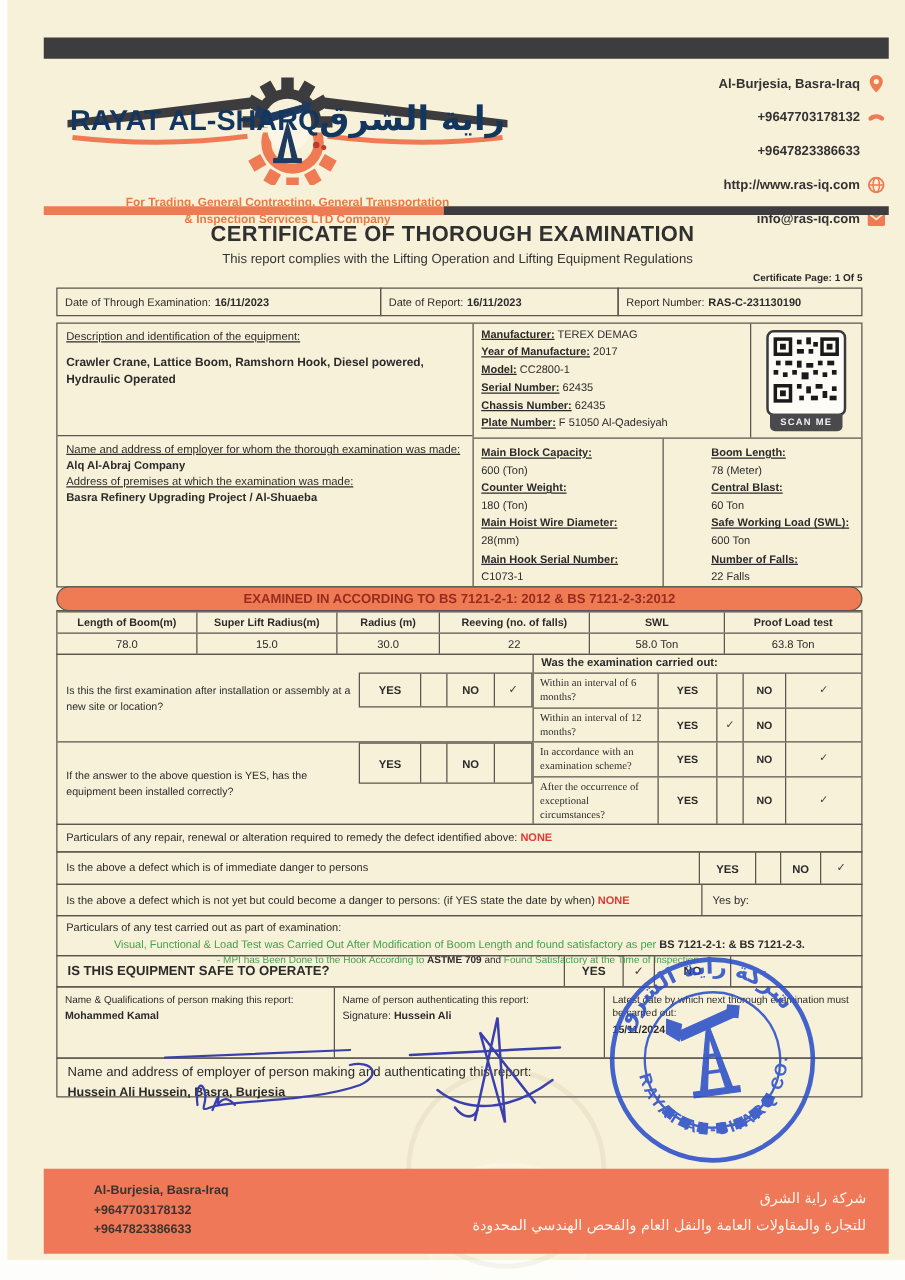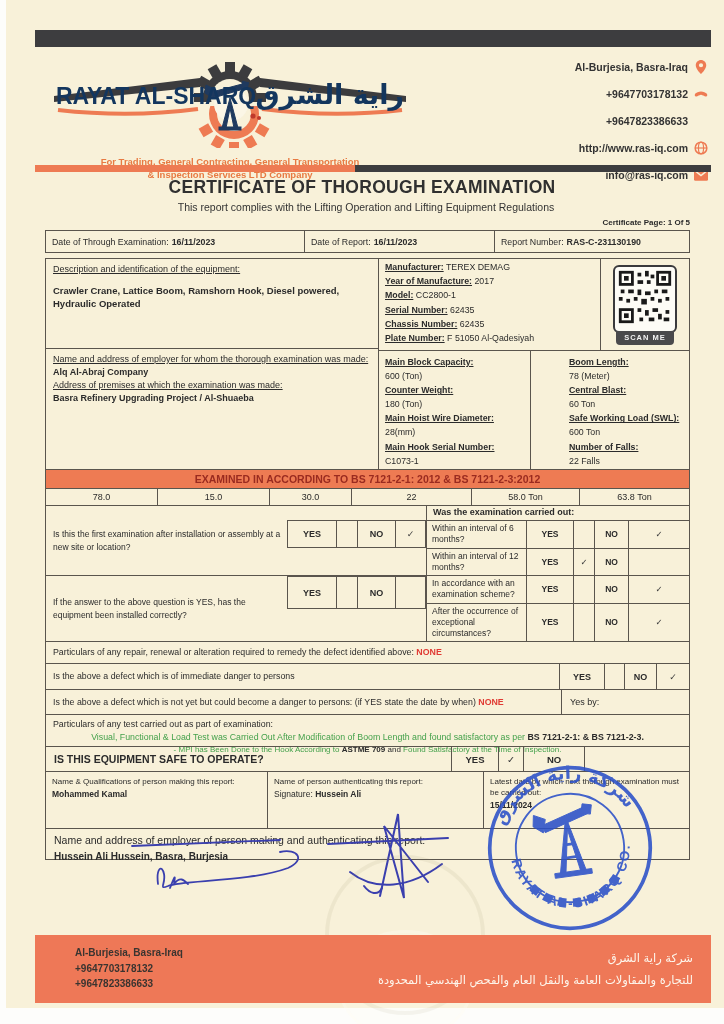--- a/index.html
+++ b/index.html
@@ -48,21 +48,21 @@
   .mfr { width:222px; border-right:1px solid #5a554d; padding:3px 6px; font-size:8.8px; }
   .mfr div { height:14.2px; white-space:nowrap; }
   .qr-cell { flex:1; display:flex; flex-direction:column; align-items:center; justify-content:center; padding:3px; }
   .qr-frame { border:2px solid #3a3a3c; border-radius:6px; padding:2px; background:#fdfcf6; }
   .scanme { margin-top:-2px; background:#4a4a4c; color:#f2f2f2; font-size:7.5px; font-weight:bold; letter-spacing:1px; padding:2px 8px 3px; border-radius:0 0 4px 4px; }
   .mid-bottom { flex:1; border-top:1px solid #5a554d; display:flex;gap:32px; }
   .spec { padding:4px 6px; font-size:8.8px; line-height:1.6; }
   .spec1 { width:152px; border-right:1px solid #5a554d; }
   .spec2 { flex:1; }
 
-  .banner { height:20px; background:#ee7b53; color:#9a2b20; font-weight:bold; font-size:10.5px; display:flex; align-items:center; justify-content:center; }
+  .banner { height:20px; background:#ee7b53; color:#9a2b20; font-weight:bold; font-size:10.5px; display:flex; align-items:center; justify-content:center;border-radius:10px; }
   .ssl { height:19px; display:flex; align-items:center; justify-content:center; font-weight:bold; font-size:10.5px; }
 
   .ltable { display:flex; flex-direction:column; }
   .lt-row { display:flex; }
   .lt-row > div { border-left:1px solid #5a554d; display:flex; align-items:center; justify-content:center; }
   .lt-row > div:first-child { border-left:none; }
   .lt-h { height:18px; font-size:8.6px; font-weight:bold; border-top:1px solid #5a554d; border-bottom:1px solid #5a554d; }
   .lt-v { height:16px; font-size:9px; }
   .w0{width:111px}.w1{width:112px}.w2{width:82px}.w3{width:120px}.w4{width:108px}.w5{flex:1}
 
@@ -74,21 +74,21 @@
   .ynwrap { flex:1; position:relative; }
   .ynbox { position:absolute; left:-1px; top:14px; width:139px; height:28px; border:1px solid #5a554d; display:flex; }
   .band2 .ynbox { top:0; height:33px; }
   .ynbox > span { display:flex; align-items:center; justify-content:center; border-left:1px solid #5a554d; font-size:9px; }
   .ynbox > span:first-child { border-left:none; }
   .yn-y{width:48px;font-weight:bold}.yn-b1{width:21px}.yn-n{width:38px;font-weight:bold}.yn-b2{flex:1}
   .bright { flex:1; display:flex; flex-direction:column; }
   .was-hdr { height:14px; font-size:9px; font-weight:bold; padding:1px 6px 0; }
   .rrow { display:flex; border-top:1px solid #5a554d; flex:1; }
   .rrow > div { display:flex; align-items:center; border-left:1px solid #5a554d; font-size:8.5px; }
-  .rq { width:99px; padding:2px 5px; line-height:1.3; border-left:none !important; }
+  .rq { width:99px; padding:2px 5px; line-height:1.3; border-left:none !important;font-family:Liberation Serif, serif; }
   .ry { width:47px; justify-content:center; font-weight:bold; font-size:9px; }
   .rb1 { width:21px; justify-content:center; }
   .rn { width:34px; justify-content:center; font-weight:bold; font-size:9px; }
   .rb2 { flex:1; justify-content:center; }
 
   .frow { display:flex; align-items:center; font-size:8.8px; }
   .frow .txt { padding:3px 7px; line-height:1.4; }
   .fy { border-left:1px solid #5a554d; align-self:stretch; display:flex; align-items:center; justify-content:center; font-weight:bold; font-size:9px; }
 
   .test-sec { padding:3px 7px 12px; font-size:8.8px; line-height:1.45; }
@@ -344,20 +344,28 @@
           <div class="u b">Number of Falls:</div>
           <div>22 Falls</div>
         </div>
       </div>
     </div>
   </div>
 
   <div class="sec banner">EXAMINED IN ACCORDING TO BS 7121-2-1: 2012 &amp; BS 7121-2-3:2012</div>
 
   <div class="sec ltable">
+    <div class="lt-row lt-h">
+      <div class="w0">Length of Boom(m)</div>
+      <div class="w1">Super Lift Radius(m)</div>
+      <div class="w2">Radius (m)</div>
+      <div class="w3">Reeving (no. of falls)</div>
+      <div class="w4">SWL</div>
+      <div class="w5">Proof Load test</div>
+    </div>
     <div class="lt-row lt-v">
       <div class="w0">78.0</div>
       <div class="w1">15.0</div>
       <div class="w2">30.0</div>
       <div class="w3">22</div>
       <div class="w4">58.0 Ton</div>
       <div class="w5">63.8 Ton</div>
     </div>
   </div>
 

